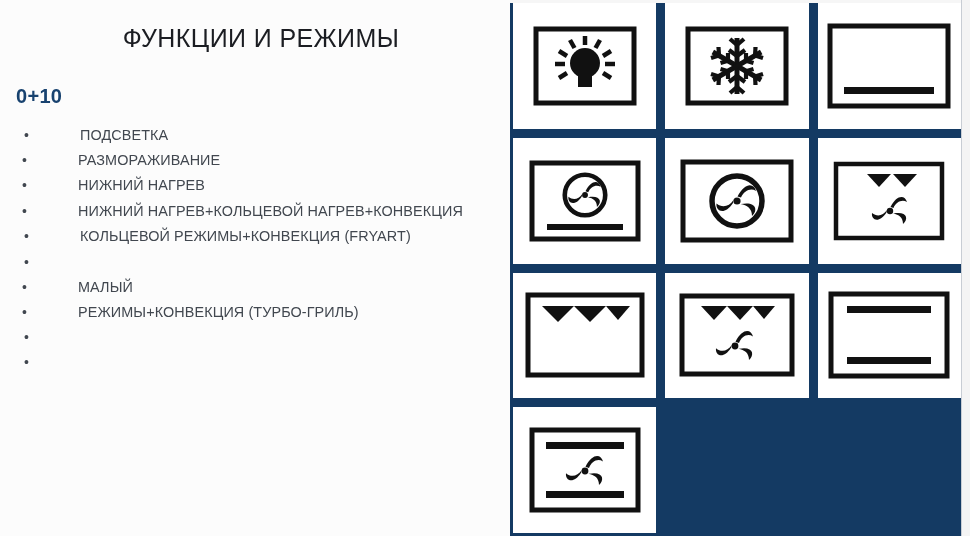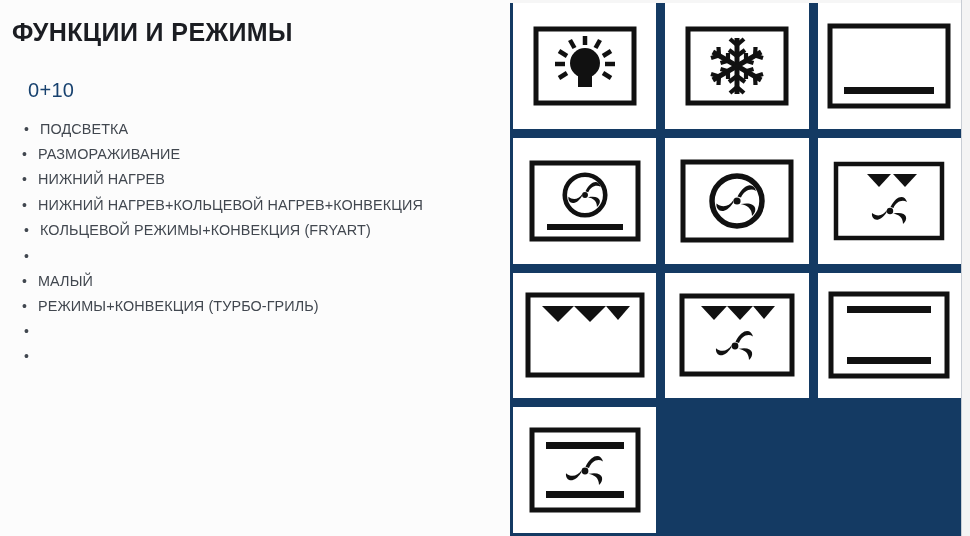--- a/index.html
+++ b/index.html
@@ -25,31 +25,32 @@
   #left-panel {
     width: 510px;
     height: 536px;
     background: #fcfcfc;
     position: relative;
     box-sizing: border-box;
     padding: 10px 0 0 8px;
   }
   #page-title {
     font-size: 25px;
-    font-weight: bold;
+    font-weight: normal;
     letter-spacing: 0.4px;
     color: #1b1d22;
-    margin: 9px 0 0 4px;
+    margin: 15px 0 0 4px;
     line-height: 1.1;
+    text-align: center;
   }
   #model-code {
     font-size: 20px;
-    font-weight: normal;
+    font-weight: bold;
     color: #18426f;
-    margin: 32px 0 0 20px;
+    margin: 32px 0 0 8px;
     letter-spacing: 0.3px;
   }
   #mode-list {
     list-style: none;
     margin: 20px 0 0 0;
     padding: 0;
   }
   #mode-list li {
     display: flex;
     align-items: flex-start;
@@ -68,20 +69,21 @@
     padding-left: 16px;
     font-size: 14px;
     color: #41474f;
     line-height: 1;
   }
   #mode-list li.tight .bullet {
     padding-left: 14px;
   }
   #mode-list li .label {
     display: inline-block;
+    margin-left: 40px;
   }
 
   
   #icon-panel {
     width: 460px;
     height: 536px;
     position: relative;
     background: #143a63;
     box-sizing: border-box;
   }

